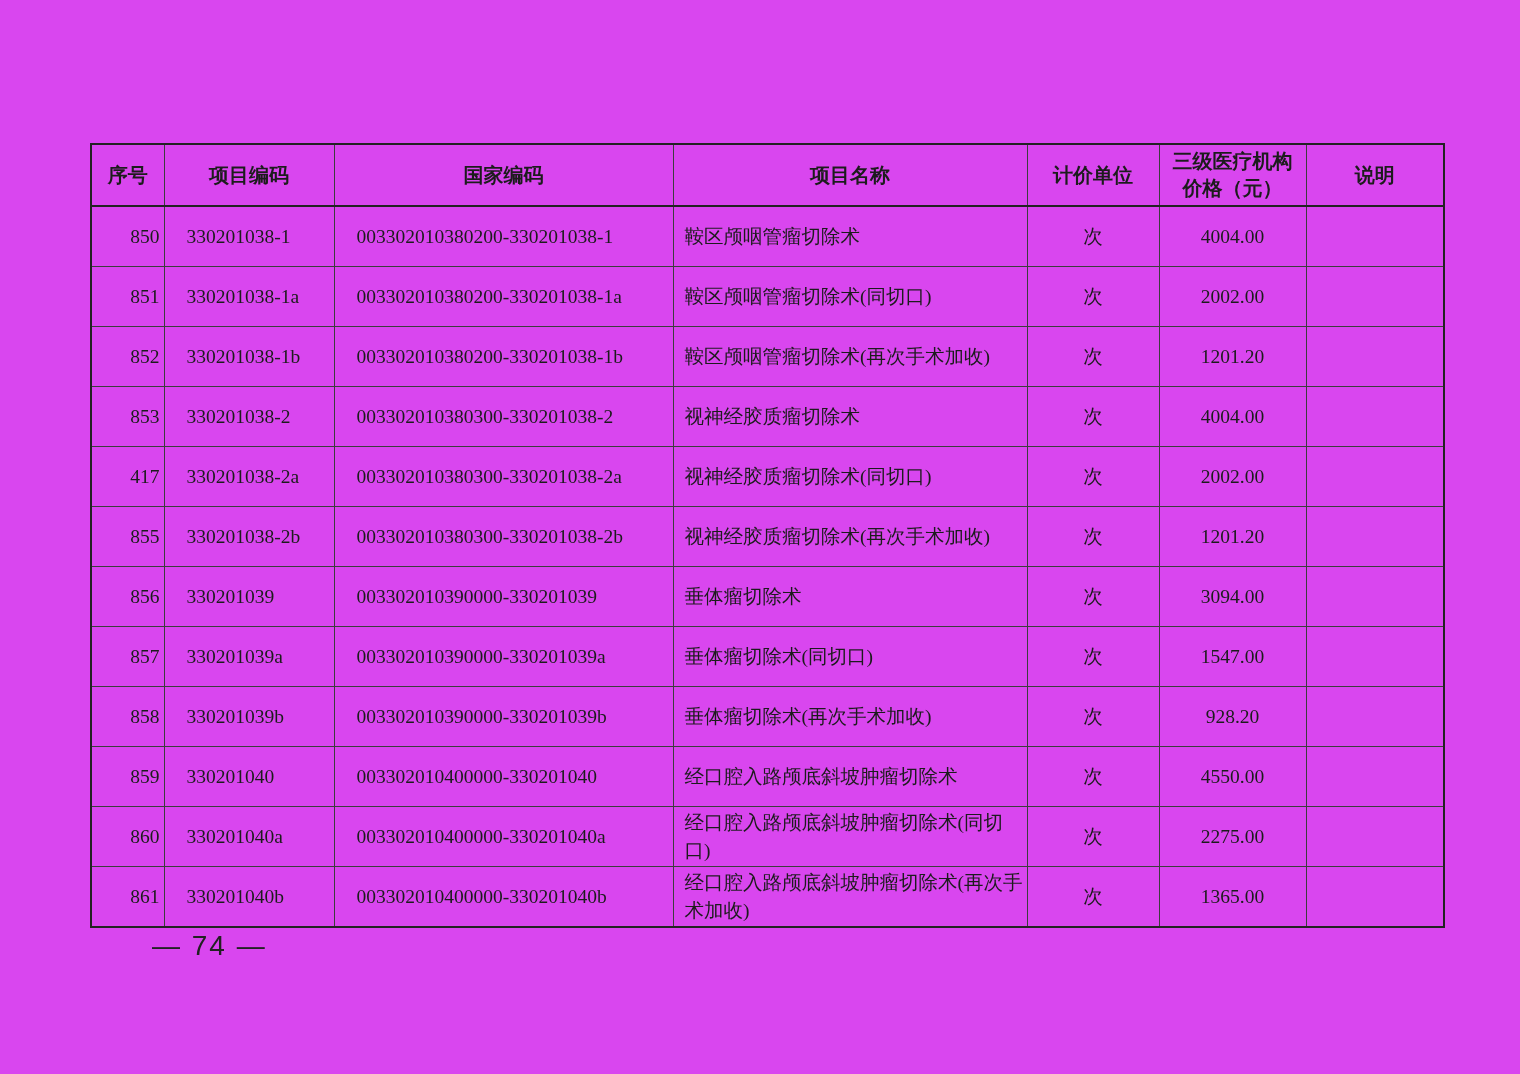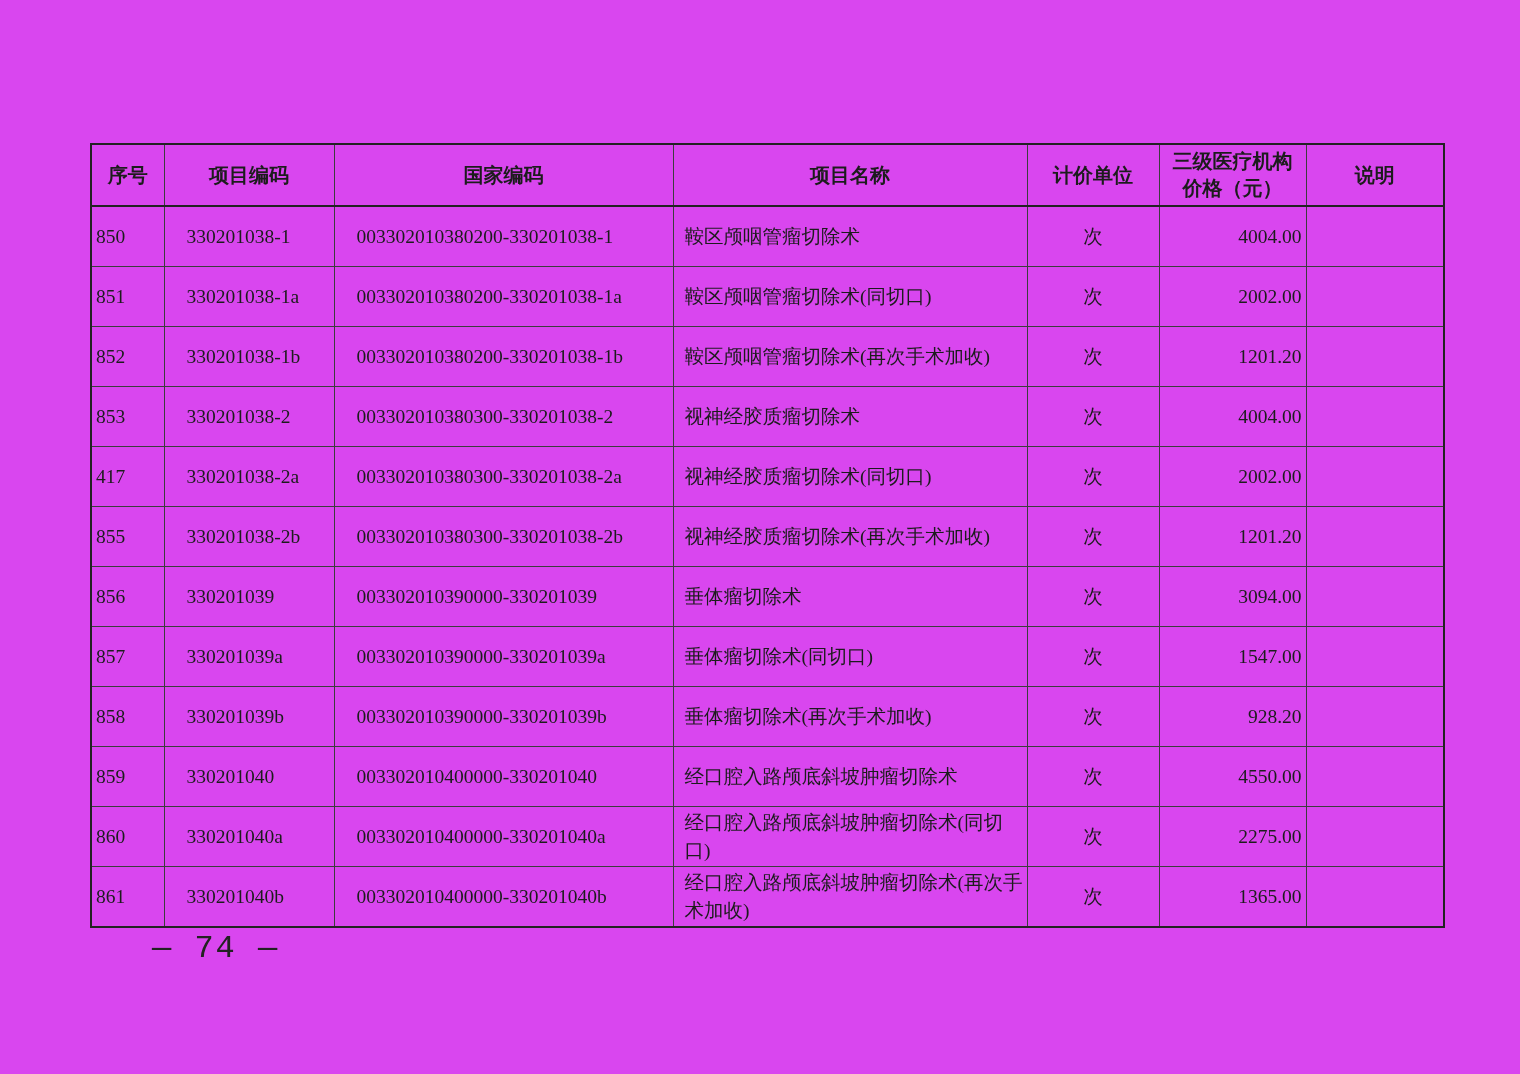--- a/index.html
+++ b/index.html
@@ -41,34 +41,34 @@
     line-height: 1.35;
     padding: 0 2px;
   }
   .price-table td {
     height: 55px;
     font-size: 19.5px;
     line-height: 1.4;
     padding: 2px 4px;
     word-break: break-all;
   }
-  td.cell-seq    { text-align: left; }
+  td.cell-seq    { text-align: right; }
   td.cell-code   { text-align: left; padding-left: 22px; }
   td.cell-name   { text-align: left; padding-left: 11px; }
   td.cell-unit   { text-align: center; }
-  td.cell-price  { text-align: right; }
+  td.cell-price  { text-align: center; }
   td.cell-notes  { text-align: center; }
   .page-footer {
     position: absolute;
     left: 152px;
     top: 930px;
-    font-size: 32px;
+    font-size: 28px;
     letter-spacing: 2px;
     color: #222222;
-    font-family: Liberation Mono, monospace;
+    font-family: Liberation Sans, sans-serif;
   }
 </style>
 </head>
 <body>
 
 <div class="page">
 
   <table class="price-table">
     <colgroup>
       <col style="width:73px">

